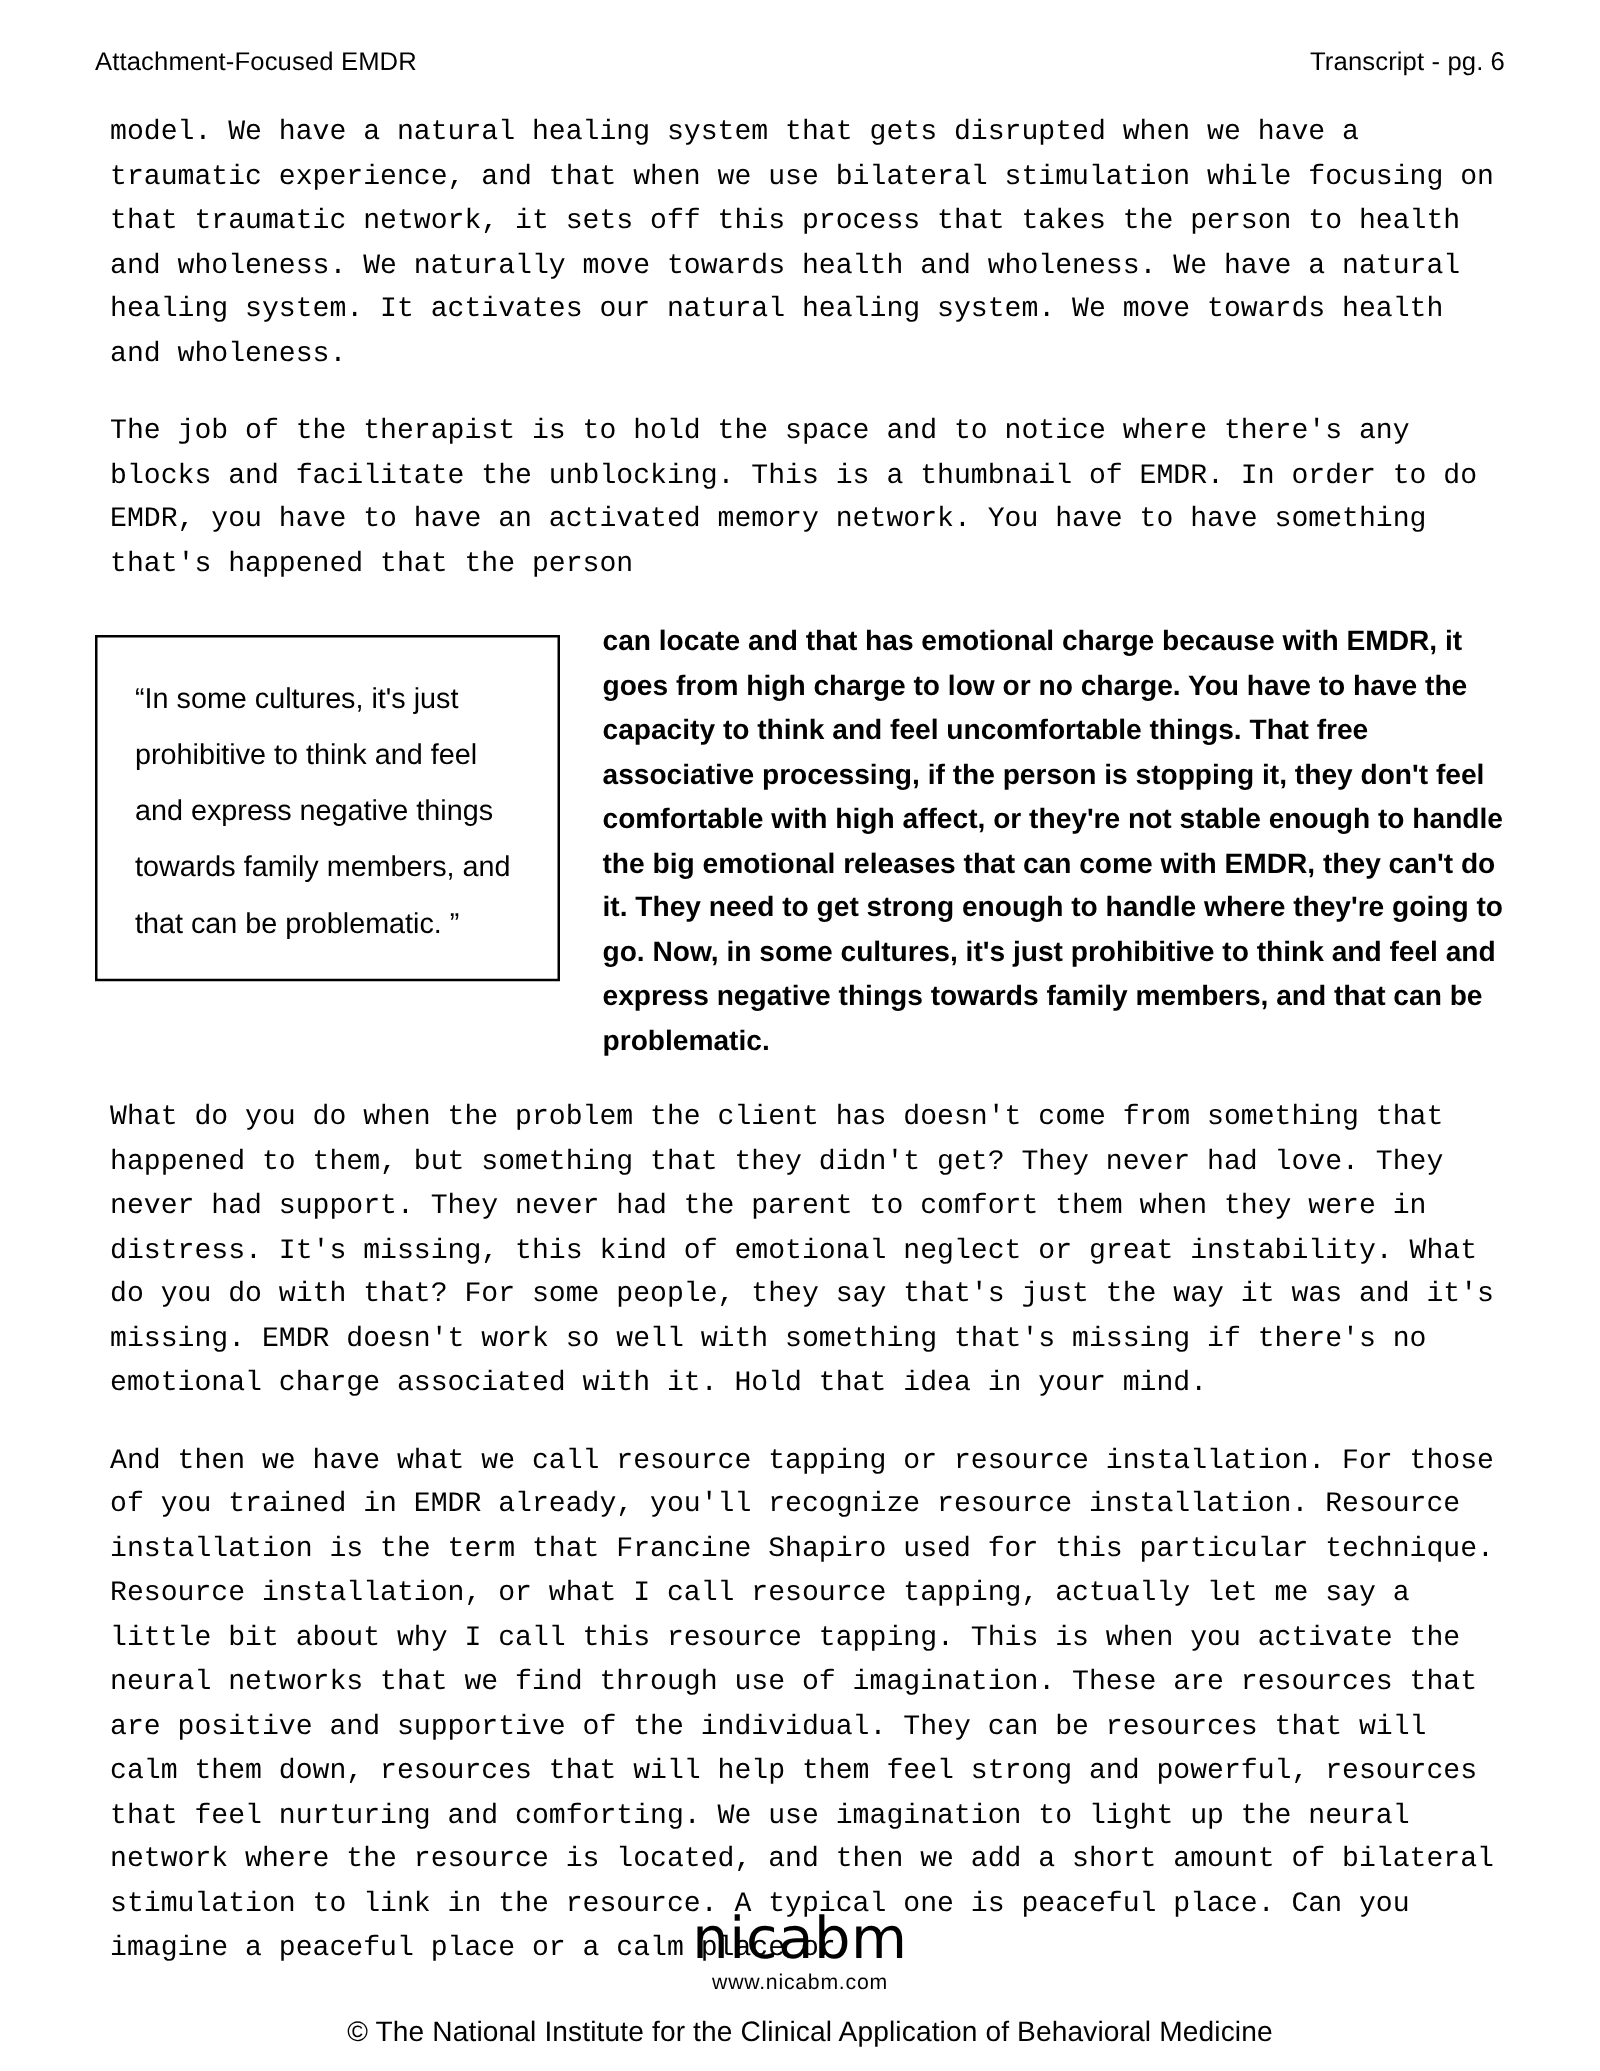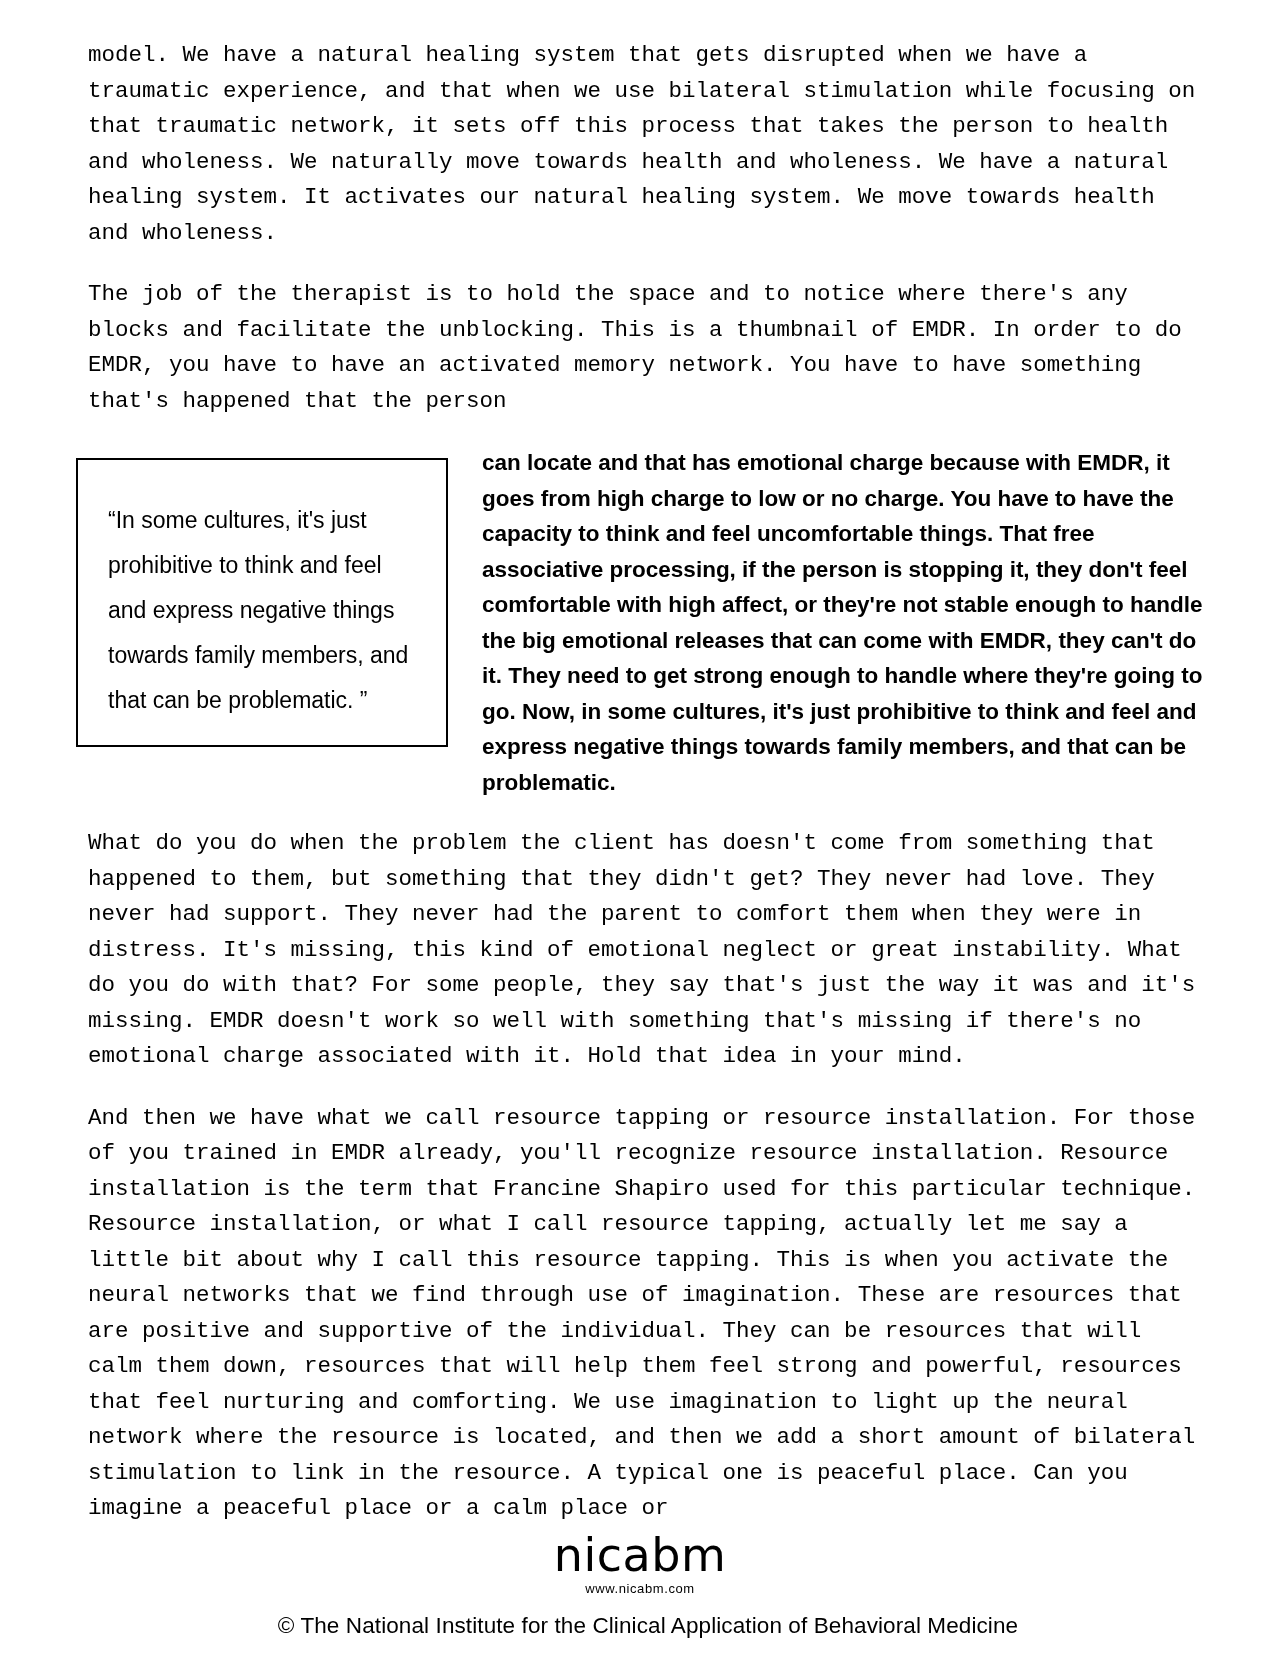--- a/index.html
+++ b/index.html
@@ -45,21 +45,21 @@
   .flow-wrap::after {
     content: "";
     display: block;
     clear: both;
   }
   .quote-box {
     float: left;
     width: 372px;
     box-sizing: border-box;
     border: 2px solid #000;
-    padding: 38px 26px 22px 30px;
+    padding: 26px 26px 22px 30px;
     margin: 13px 34px 14px 0;
     font-size: 23px;
     line-height: 45px;
   }
   .quote-box p {
     margin: 0;
   }
   .col-right-para {
     margin: 0 0 26px 0;
     overflow: hidden;
@@ -74,36 +74,40 @@
     margin-top: 12px;
   }
   .brand {
     font-size: 46px;
     letter-spacing: 0.5px;
     line-height: 50px;
     font-family: "DejaVu Sans", sans-serif;
     font-weight: 400;
   }
   .brand-url {
-    font-size: 13px;
+    font-size: 17px;
     letter-spacing: 0.6px;
     margin-top: 1px;
   }
   .copyright {
     font-size: 22.5px;
     margin-top: 17px;
     letter-spacing: 0.1px;
     padding-left: 16px;
   }
 </style>
 </head>
 <body>
 
 <div class="page">
 
+  <div class="header">
+    <div class="left">Attachment-Focused EMDR</div>
+    <div class="right">Transcript - pg. 6</div>
+  </div>
 
   <div class="body-text">
 
     <p class="para">model. We have a natural healing system that gets disrupted when we have a traumatic experience, and that when we use bilateral stimulation while focusing on that traumatic network, it sets off this process that takes the person to health and wholeness. We naturally move towards health and wholeness. We have a natural healing system. It activates our natural healing system. We move towards health and wholeness.</p>
 
     <p class="para">The job of the therapist is to hold the space and to notice where there's any blocks and facilitate the unblocking. This is a thumbnail of EMDR. In order to do EMDR, you have to have an activated memory network. You have to have something that's happened that the person</p>
 
     <div class="flow-wrap">
       <div class="quote-box">
         <p>“In some cultures, it's just prohibitive to think and feel and express negative things towards family members, and that can be problematic. ”</p>

